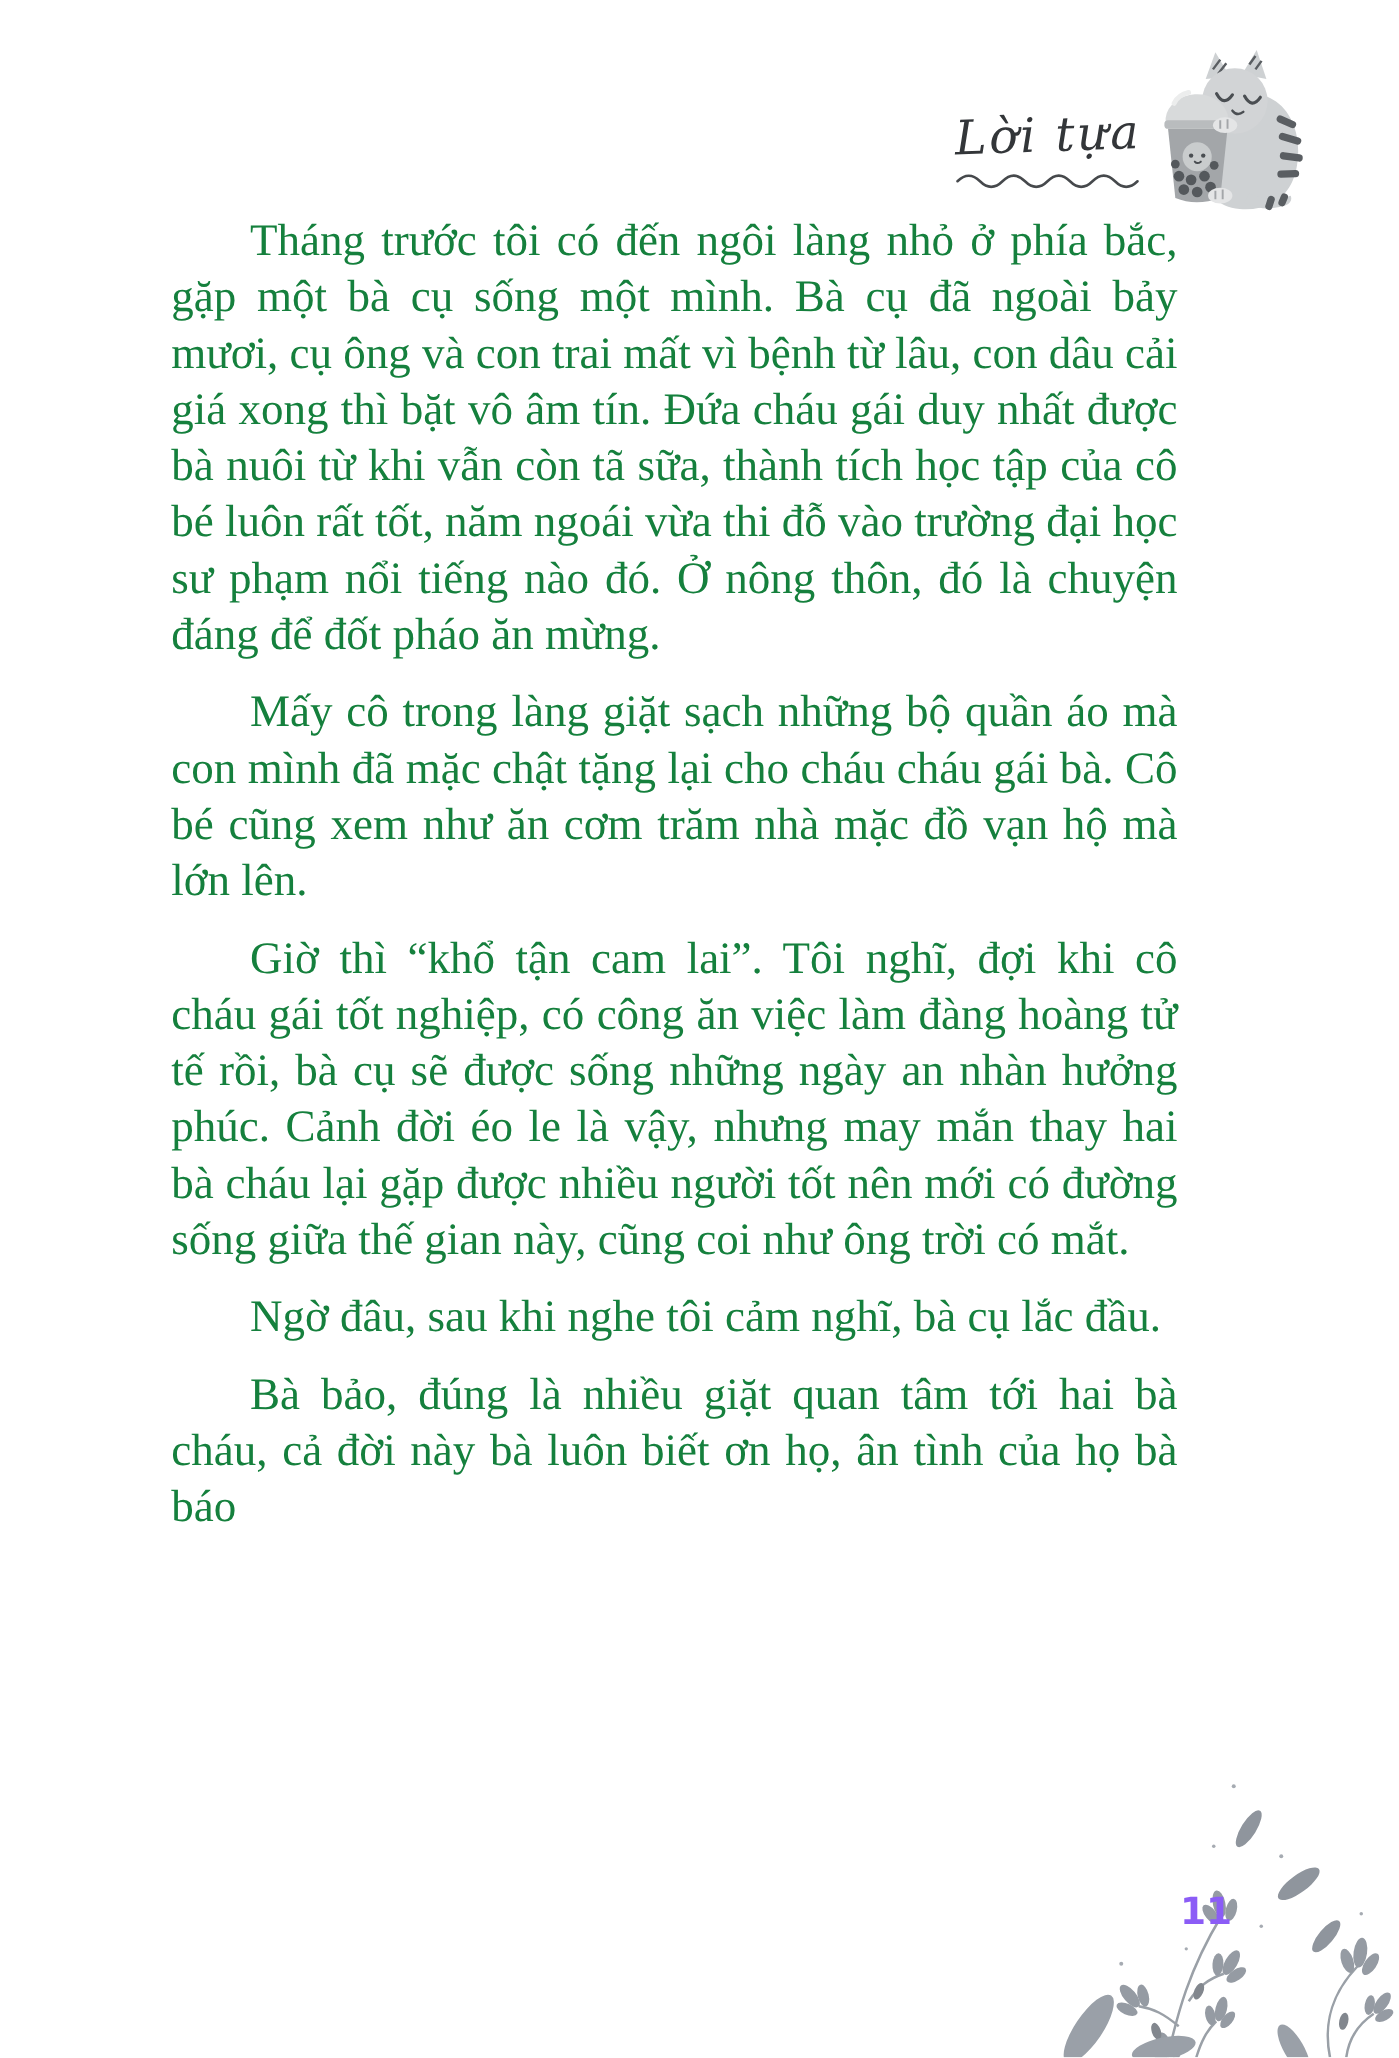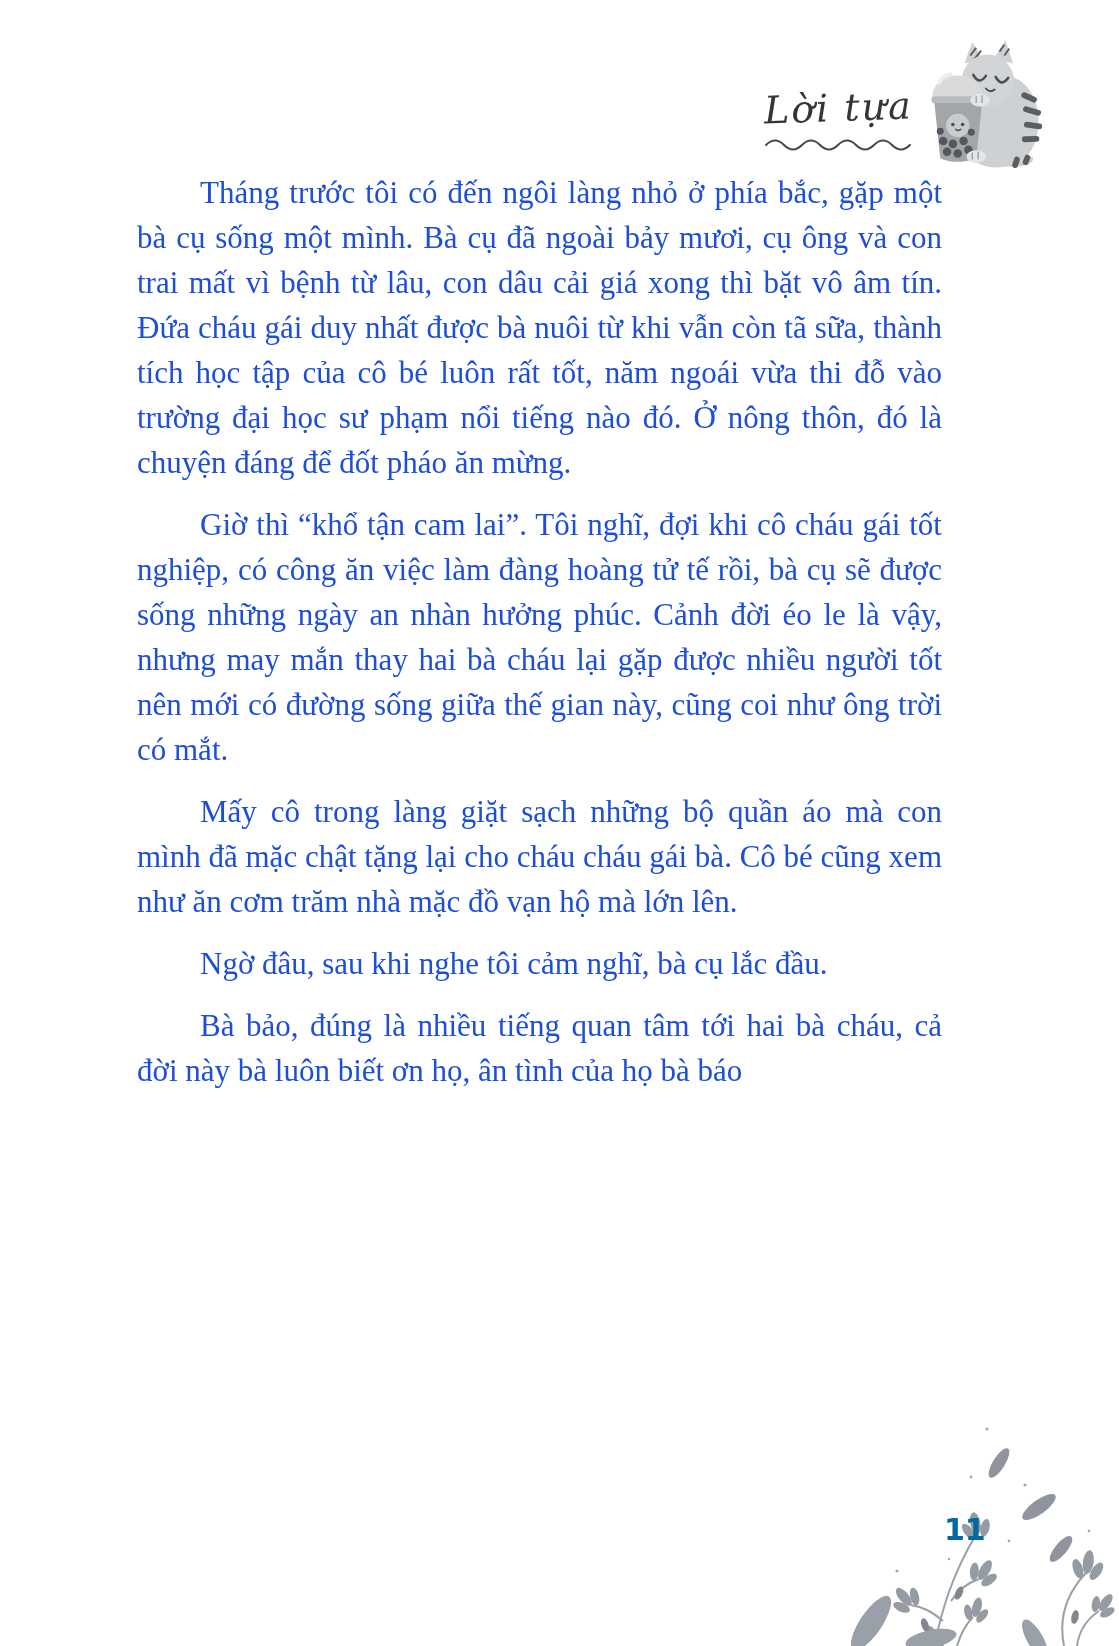--- a/index.html
+++ b/index.html
@@ -26,36 +26,36 @@
     line-height:1;
     transform:rotate(-2deg);
   }
   .wavy{margin-top:10px;}
   
   .content{
     position:absolute;left:137px;top:170px;width:805px;
   }
   .para{
     margin:0 0 17px 0;
-    font-size:31px;
+    font-size:36px;
     line-height:45px;
     text-align:justify;
     text-indent:63px;
-    color:#1d4ed8;
+    color:#15803d;
   }
   
   .flowers{
     position:absolute;right:0;bottom:0;z-index:1;
   }
   .page-number{
     position:absolute;left:944px;top:1512px;z-index:2;
     font-family:"DejaVu Sans", sans-serif;
     font-weight:bold;
     font-size:30px;
-    color:#0369a1;
+    color:#8b5cf6;
   }
 </style>
 </head>
 <body>
 
 <div class="page">
 
   <div class="header">
     <div class="title-block">
       <span class="chapter-title">Lời tựa</span>
@@ -114,24 +114,24 @@
 
       <ellipse cx="62" cy="64" rx="10" ry="6.5" fill="#e4e5e6"></ellipse>
       <path d="M58,60 l0,7 M64,59 l0,8" stroke="#a3a6a9" stroke-width="1.6"></path>
       <ellipse cx="58" cy="122" rx="10" ry="6.5" fill="#e4e5e6"></ellipse>
       <path d="M54,118 l0,7 M60,117 l0,8" stroke="#a3a6a9" stroke-width="1.6"></path>
     </svg>
   </div>
 
   <div class="content">
       <p class="para">Tháng trước tôi có đến ngôi làng nhỏ ở phía bắc, gặp một bà cụ sống một mình. Bà cụ đã ngoài bảy mươi, cụ ông và con trai mất vì bệnh từ lâu, con dâu cải giá xong thì bặt vô âm tín. Đứa cháu gái duy nhất được bà nuôi từ khi vẫn còn tã sữa, thành tích học tập của cô bé luôn rất tốt, năm ngoái vừa thi đỗ vào trường đại học sư phạm nổi tiếng nào đó. Ở nông thôn, đó là chuyện đáng để đốt pháo ăn mừng.</p>
+      <p class="para">Mấy cô trong làng giặt sạch những bộ quần áo mà con mình đã mặc chật tặng lại cho cháu cháu gái bà. Cô bé cũng xem như ăn cơm trăm nhà mặc đồ vạn hộ mà lớn lên.</p>
       <p class="para">Giờ thì “khổ tận cam lai”. Tôi nghĩ, đợi khi cô cháu gái tốt nghiệp, có công ăn việc làm đàng hoàng tử tế rồi, bà cụ sẽ được sống những ngày an nhàn hưởng phúc. Cảnh đời éo le là vậy, nhưng may mắn thay hai bà cháu lại gặp được nhiều người tốt nên mới có đường sống giữa thế gian này, cũng coi như ông trời có mắt.</p>
-      <p class="para">Mấy cô trong làng giặt sạch những bộ quần áo mà con mình đã mặc chật tặng lại cho cháu cháu gái bà. Cô bé cũng xem như ăn cơm trăm nhà mặc đồ vạn hộ mà lớn lên.</p>
       <p class="para">Ngờ đâu, sau khi nghe tôi cảm nghĩ, bà cụ lắc đầu.</p>
-      <p class="para">Bà bảo, đúng là nhiều tiếng quan tâm tới hai bà cháu, cả đời này bà luôn biết ơn họ, ân tình của họ bà báo</p>
+      <p class="para">Bà bảo, đúng là nhiều giặt quan tâm tới hai bà cháu, cả đời này bà luôn biết ơn họ, ân tình của họ bà báo</p>
     </div>
 
   <svg class="flowers" width="280" height="235" viewBox="0 0 280 235">
     <g stroke="#9aa0a7" stroke-width="2" fill="none">
       <path d="M95,235 C103,200 112,165 138,122"></path>
       <path d="M112,190 C120,178 128,172 140,168"></path>
       <path d="M104,210 C92,200 84,196 72,194"></path>
       <path d="M118,235 C122,222 126,214 134,206"></path>
       <path d="M225,235 C219,205 228,182 247,162"></path>
       <path d="M238,235 C240,220 248,208 260,200"></path>

